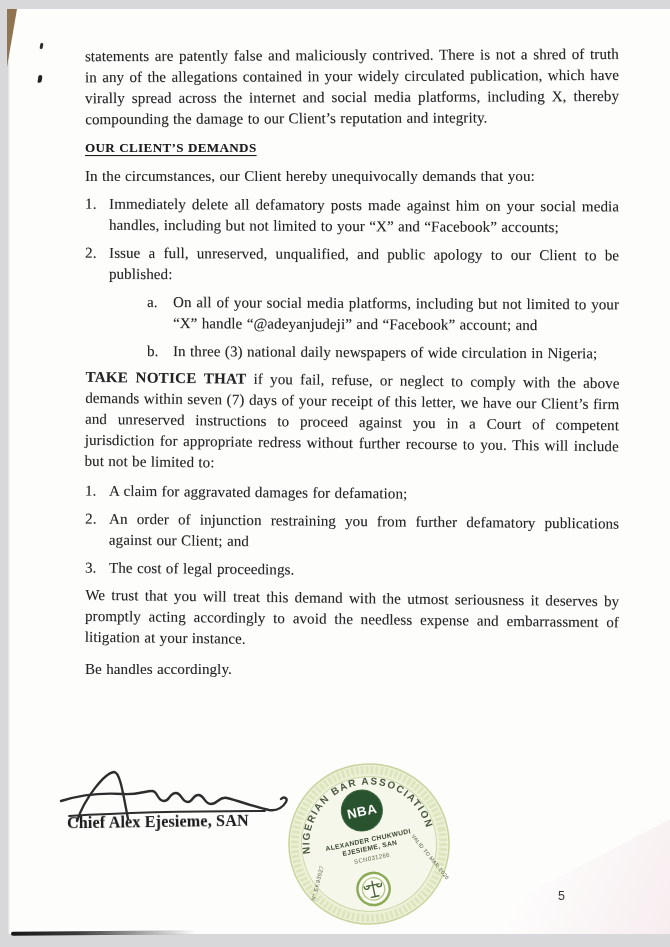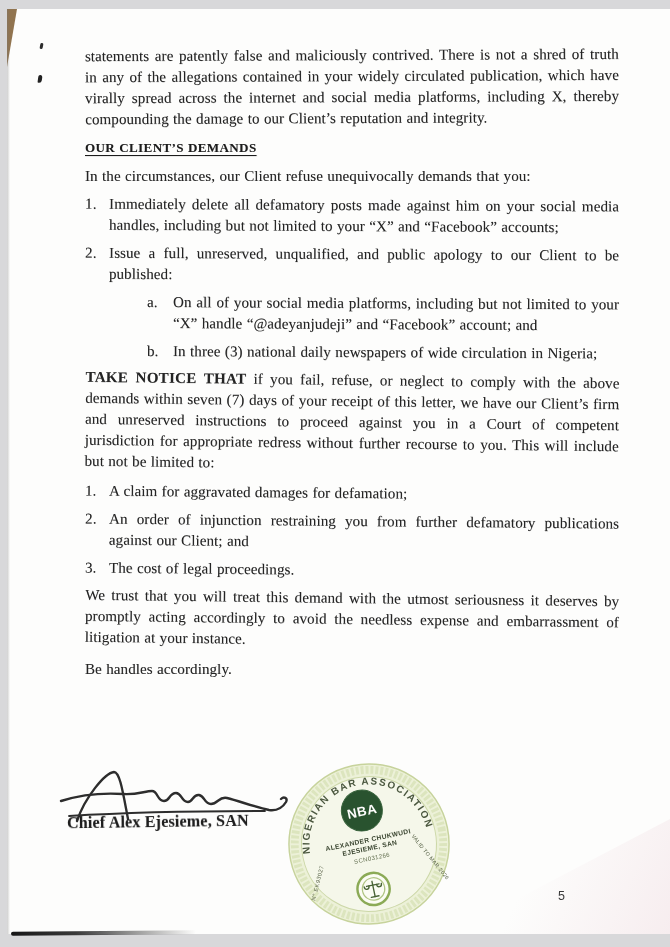--- a/index.html
+++ b/index.html
@@ -91,21 +91,21 @@
   <div class="corner-shade"></div>
   <div class="ink-mark-1"></div>
   <div class="ink-mark-2"></div>
 
   <div class="content">
 
     <p class="tilt-a">statements are patently false and maliciously contrived. There is not a shred of truth in any of the allegations contained in your widely circulated publication, which have virally spread across the internet and social media platforms, including X, thereby compounding the damage to our Client’s reputation and integrity.</p>
 
     <h2 class="demands-heading">OUR CLIENT’S DEMANDS</h2>
 
-    <p>In the circumstances, our Client refuse unequivocally demands that you:</p>
+    <p>In the circumstances, our Client hereby unequivocally demands that you:</p>
 
     <div class="num-item tilt-b">
       <span class="num">1.</span>
       <span class="itext">Immediately delete all defamatory posts made against him on your social media handles, including but not limited to your “X” and “Facebook” accounts;</span>
     </div>
     <div class="num-item tilt-b">
       <span class="num">2.</span>
       <span class="itext">Issue a full, unreserved, unqualified, and public apology to our Client to be published:</span>
     </div>
 

